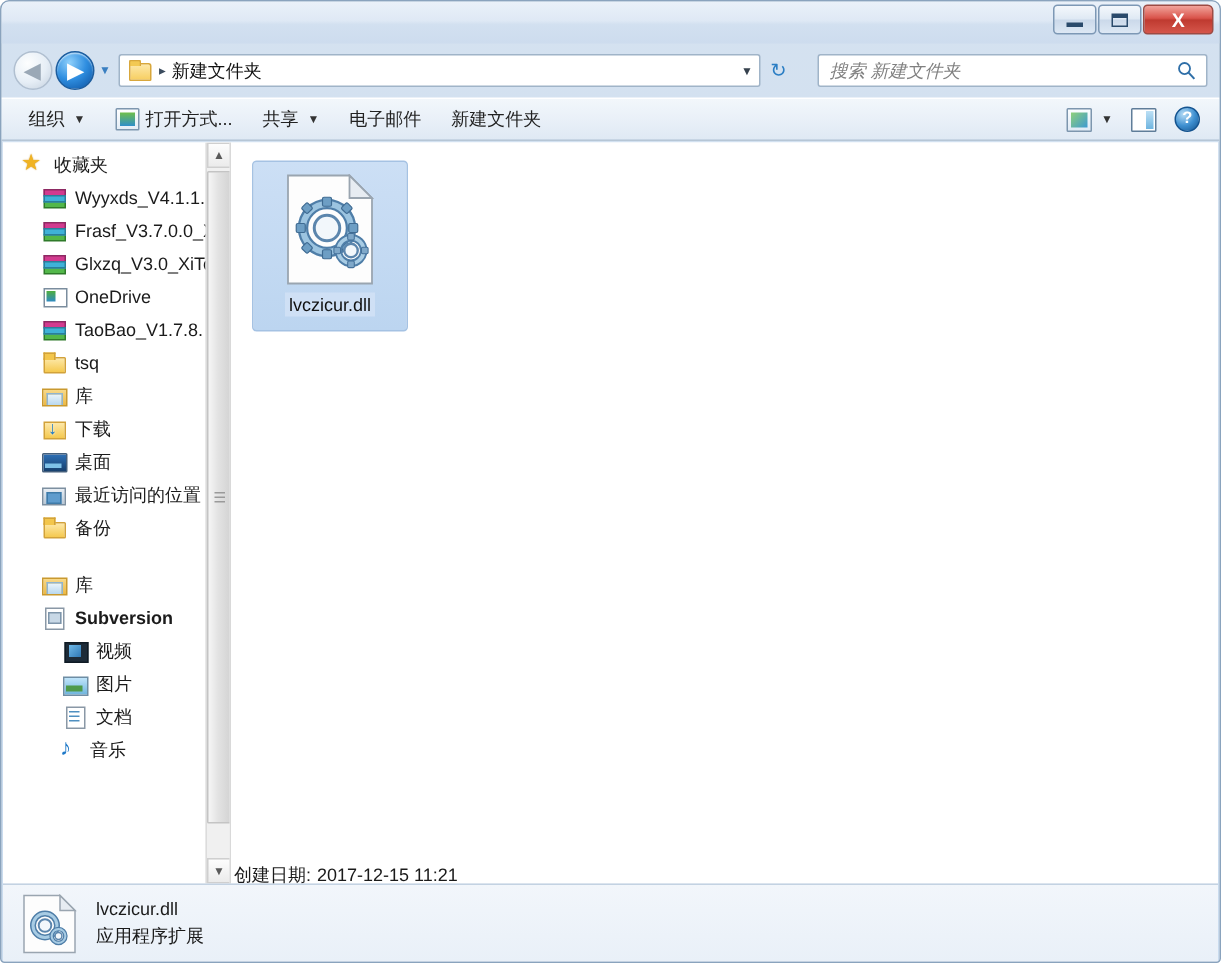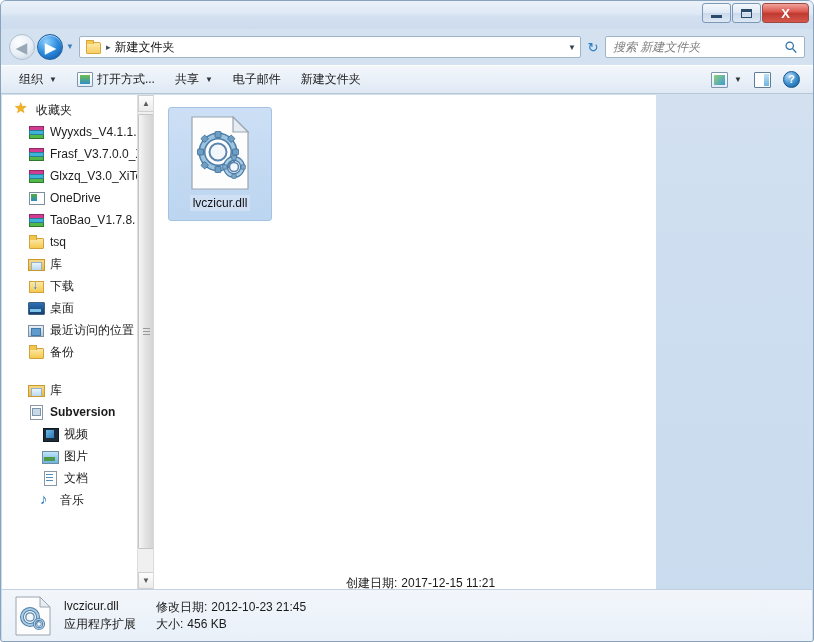--- a/index.html
+++ b/index.html
@@ -105,22 +105,22 @@
     position:absolute; right: 4px; top: 0; height: 20px;
     display:flex; align-items:center; color:#36414d; font-size:8px;
   }
   .refreshbtn {
     width: 22px; height: 22px; flex:none;
     display:flex; align-items:center; justify-content:center;
     color:#2b7ec4; font-size: 13px;
     margin-left: 1px;
   }
   #searchbox {
-    width: 200px; height: 22px; flex:none;
-    margin-left: 1px; margin-right: 8px;
+    width: 260px; height: 22px; flex:none;
+    margin-left: 15px; margin-right: 8px;
     background:#fff; border:1px solid #a0b4c8; border-radius:2px;
     display:flex; align-items:center; position:relative;
   }
   .search-ph { font-size: 12px; color:#808080; font-style: italic; margin-left: 7px; }
   .search-icon {
     position:absolute; right:6px; top:3px;
     width:14px; height:14px;
   }
 
   
@@ -169,21 +169,21 @@
     width:17px; height:17px; border-radius:50%; flex:none;
     background: radial-gradient(circle at 34% 28%, #b7ddf7 0%, #3e8fd0 52%, #14538f 100%);
     border:1px solid #14538f;
     color:#fff; font-size:11px; font-weight:bold;
     display:flex; align-items:center; justify-content:center;
     line-height:1;
   }
 
   
   #body {
-    position:absolute; left:1px; top:94px; width:654px; height:494px;
+    position:absolute; left:1px; top:94px; width:810px; height:494px;
     display:flex; background:#fff;
   }
 
   
   #sidebar {
     width: 152px; flex:none; height:100%;
     background:#ffffff;
     border-right:1px solid #d9d9d9;
     position:relative;
     overflow:hidden;
@@ -626,30 +626,20 @@
     <div class="details-cols">
       <div class="dcol dcol-name">
         <div class="drow">
           <span class="dvalue" style="margin-left:0">lvczicur.dll</span>
         </div>
         <div class="drow">
           <span class="dvalue" style="margin-left:0">应用程序扩展</span>
         </div>
       </div>
 
-      <div class="dcol dcol-mod">
-        <div class="drow">
-          <span class="dlabel">修改日期:</span>
-          <span class="dvalue">2012-10-23 21:45</span>
-        </div>
-        <div class="drow">
-          <span class="dlabel">大小:</span>
-          <span class="dvalue">456 KB</span>
-        </div>
-      </div>
 
       <div class="dcol dcol-created">
         <div class="drow">
           <span class="dlabel">创建日期:</span>
           <span class="dvalue">2017-12-15 11:21</span>
         </div>
         <div class="drow"></div>
       </div>
     </div>
   </div>

